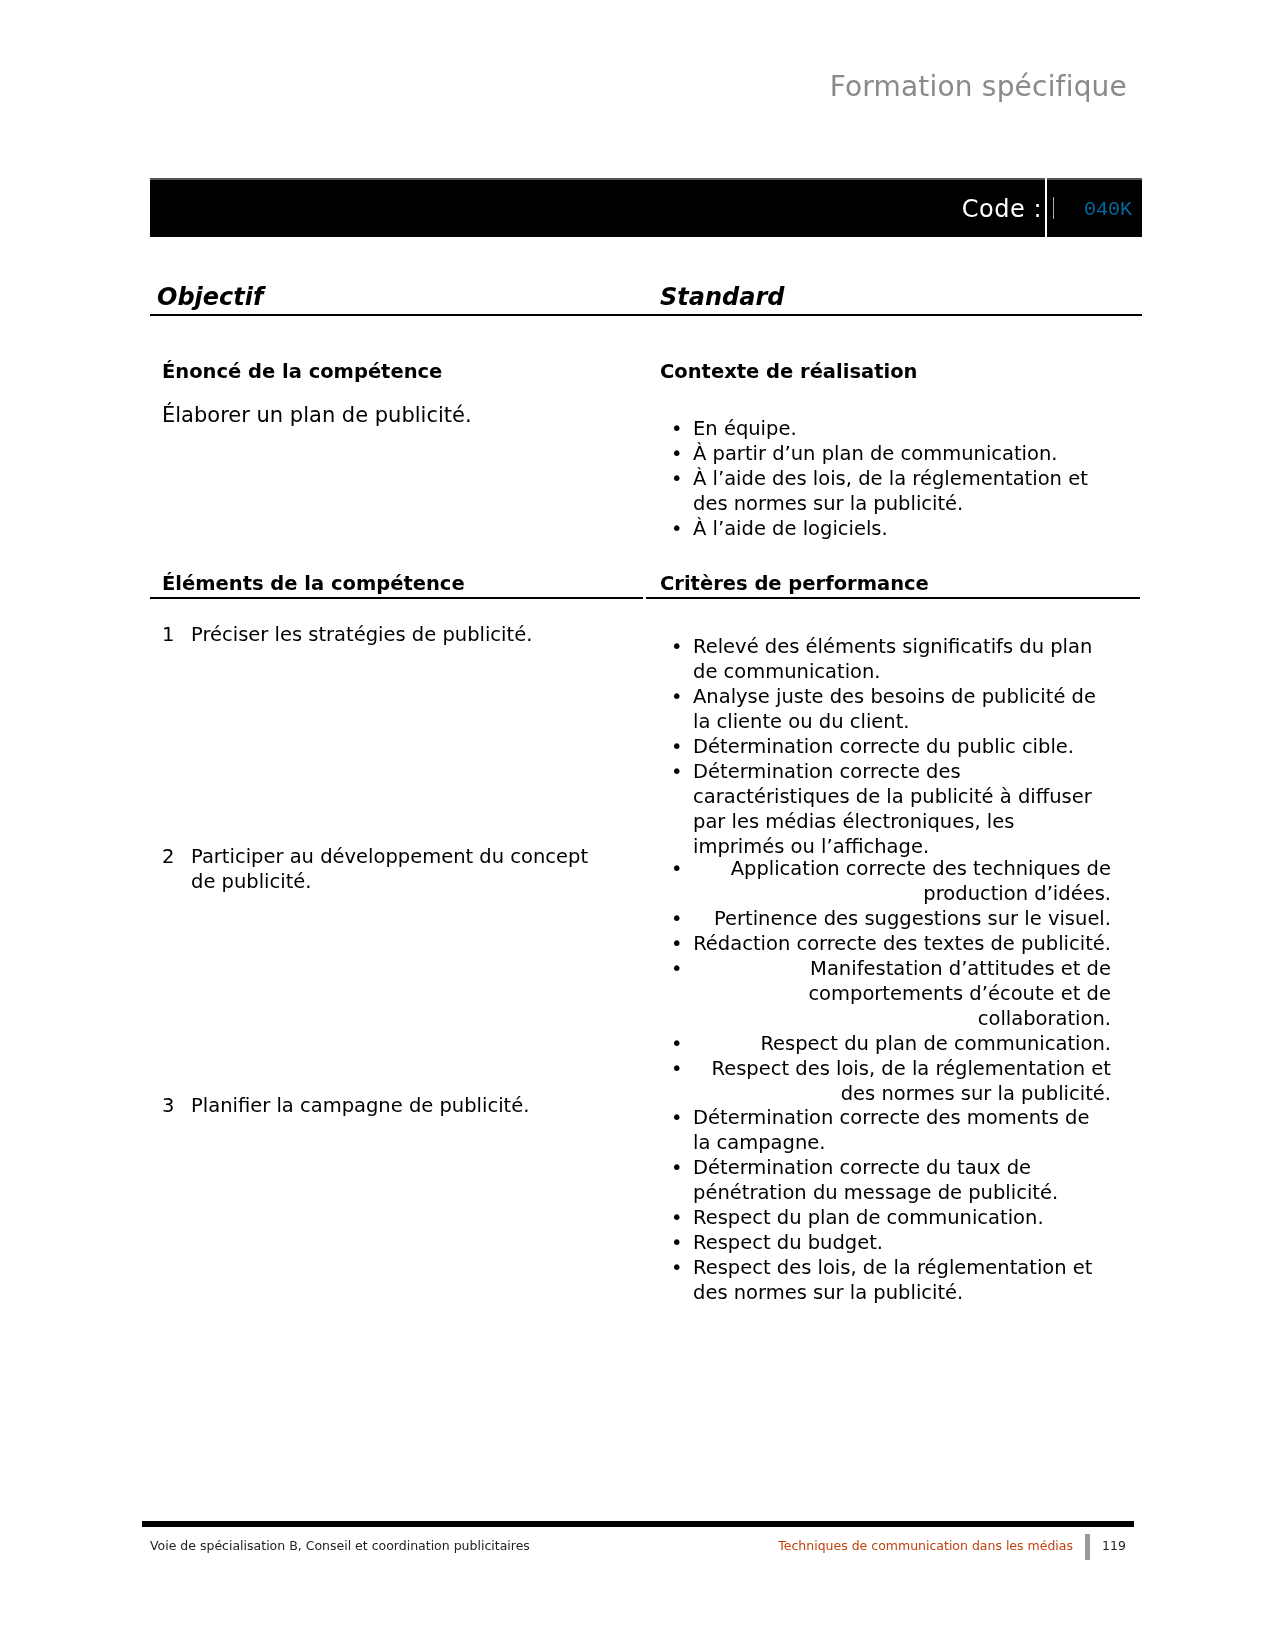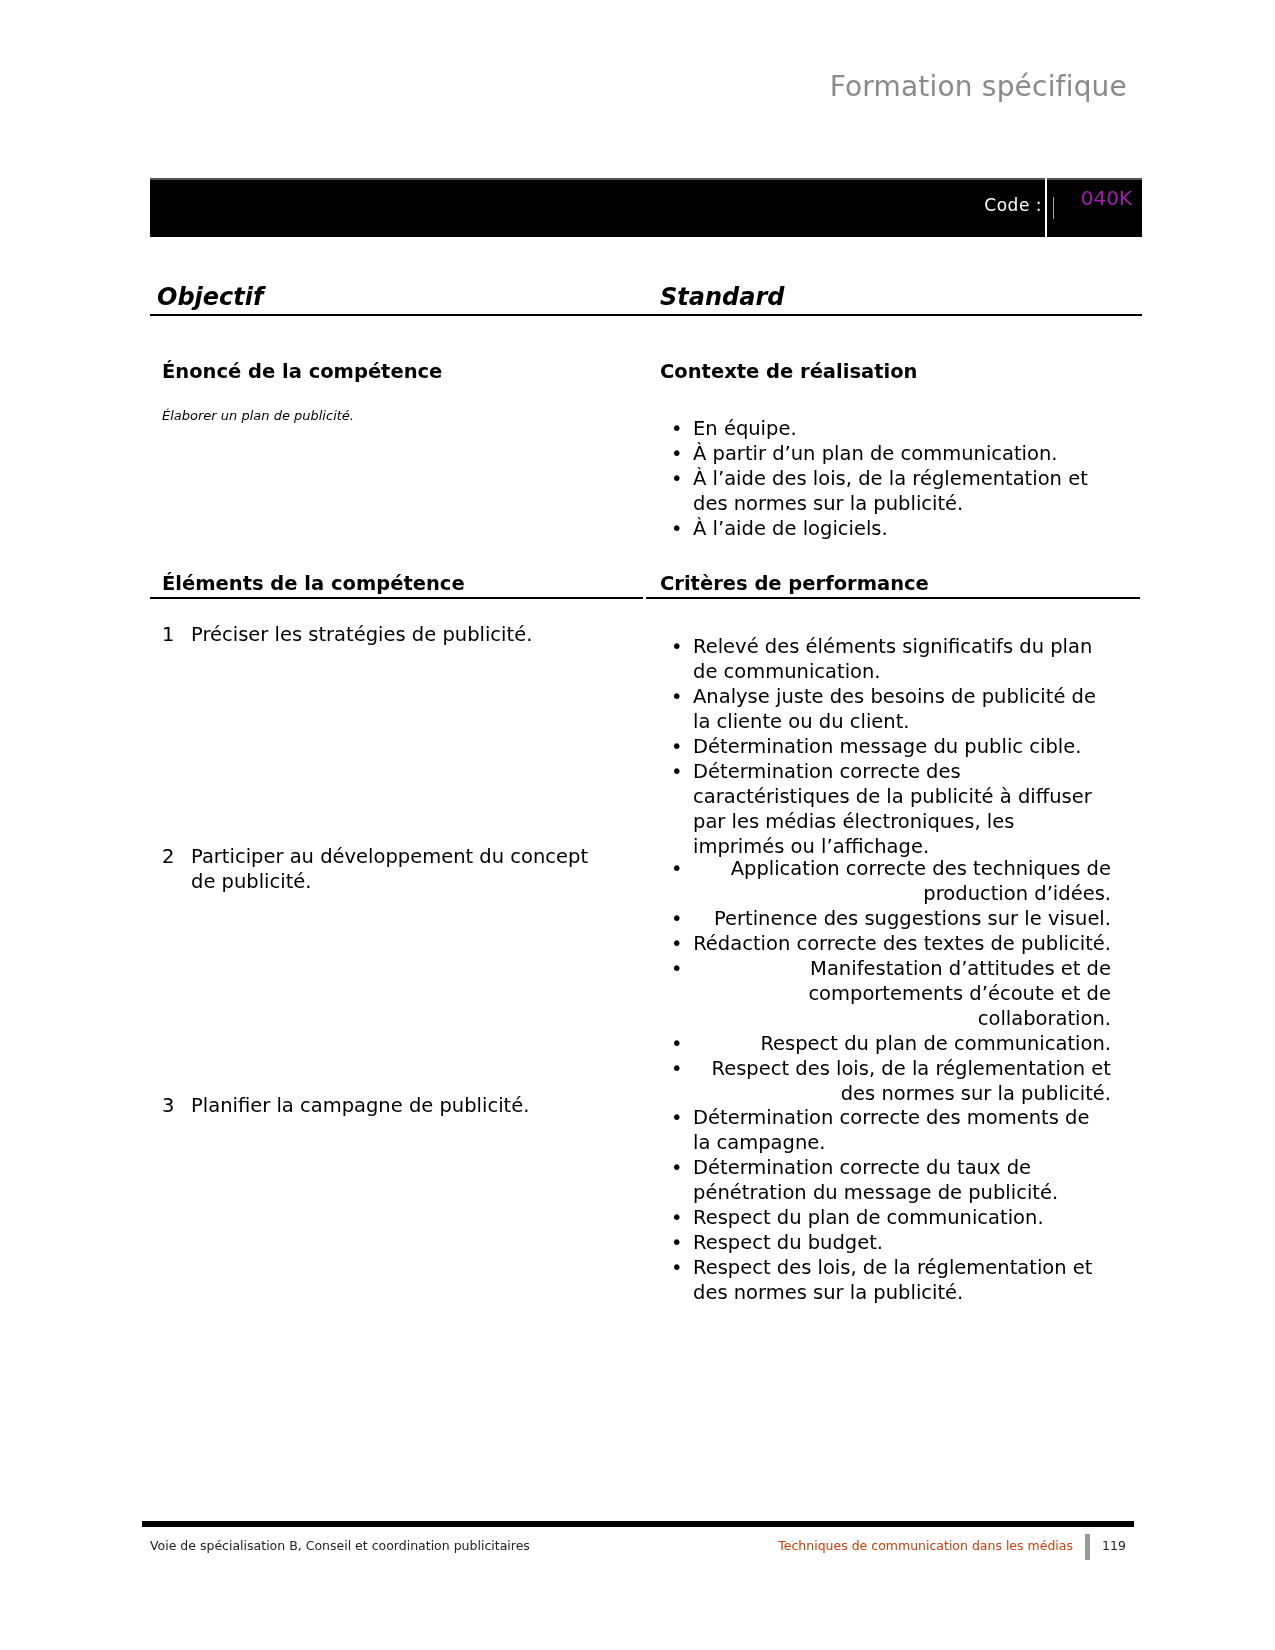--- a/index.html
+++ b/index.html
@@ -2,30 +2,30 @@
 <html><head>
 <meta charset="utf-8">
 <style>
   html, body { margin:0; padding:0; background:#ffffff; }
   body { width:1275px; height:1650px; position:relative; overflow:hidden;
          font-family:"DejaVu Sans", sans-serif; color:#000; }
   .abs { position:absolute; }
   .running-head { right:148px; top:70px; font-size:28px; color:#8a8a8a; letter-spacing:0.2px; }
   .banner { left:150px; top:178px; width:992px; height:59px; background:#000; }
   .banner-topline { left:150px; top:178px; width:992px; height:2px; background:#555; }
-  .code-label { right:233px; top:195px; font-size:17px; color:#fff; letter-spacing:0.5px; }
+  .code-label { right:233px; top:195px; font-size:24px; color:#fff; letter-spacing:0.5px; }
   .thin-bar { left:1053px; top:197px; width:1px; height:22px; background:#aaa; }
   .divider { left:1045px; top:178px; width:2px; height:59px; background:#fff; }
-  .code-value { right:143px; top:186px; font-size:20px; color:#a21caf; }
+  .code-value { right:143px; top:198px; font-size:20px; color:#0369a1;font-family:Liberation Mono, monospace; }
 
   .section-h { font-size:24px; font-weight:bold; font-style:italic; top:283px; }
   .rule-main { left:150px; top:314px; width:992px; height:2px; background:#000; }
 
   .sub-h { font-size:19.5px; font-weight:bold; }
-  .body-t { font-size:13px; line-height:25px;font-style:italic; }
+  .body-t { font-size:21px; line-height:25px; }
   .rule-left { left:150px; top:597px; width:493px; height:2px; background:#000; }
   .rule-right { left:646px; top:597px; width:494px; height:2px; background:#000; }
 
   ul.bl { list-style:none; margin:11px; padding:0; position:absolute; width:440px; }
   ul.bl li { position:relative; padding-left:22px; font-size:19.5px; line-height:25px; margin:0; }
   ul.bl li::before { content:"\2022"; position:absolute; left:0; top:0; }
 
   .elem { position:absolute; left:162px; width:450px; font-size:19.5px; line-height:25px; }
   .elem .num { position:absolute; left:0; top:0; }
   .elem .txt { display:block; padding-left:29px; }
@@ -68,21 +68,21 @@
 <div class="abs rule-left"></div>
 <div class="abs rule-right"></div>
 
 <div class="elem" style="top:622px;">
   <span class="num">1</span>
   <span class="txt">Préciser les stratégies de publicité.</span>
 </div>
 <ul class="bl" style="left:660px; top:623px;">
   <li>Relevé des éléments significatifs du plan de communication.</li>
   <li>Analyse juste des besoins de publicité de la cliente ou du client.</li>
-  <li>Détermination message du public cible.</li>
+  <li>Détermination correcte du public cible.</li>
   <li>Détermination correcte des caractéristiques de la publicité à diffuser par les médias électroniques, les imprimés ou l’affichage.</li>
 </ul>
 
 <div class="elem" style="top:844px;">
   <span class="num">2</span>
   <span class="txt">Participer au développement du concept de publicité.</span>
 </div>
 <ul class="bl" style="left:660px; top:845px;text-align:right;">
   <li>Application correcte des techniques de production d’idées.</li>
   <li>Pertinence des suggestions sur le visuel.</li>

